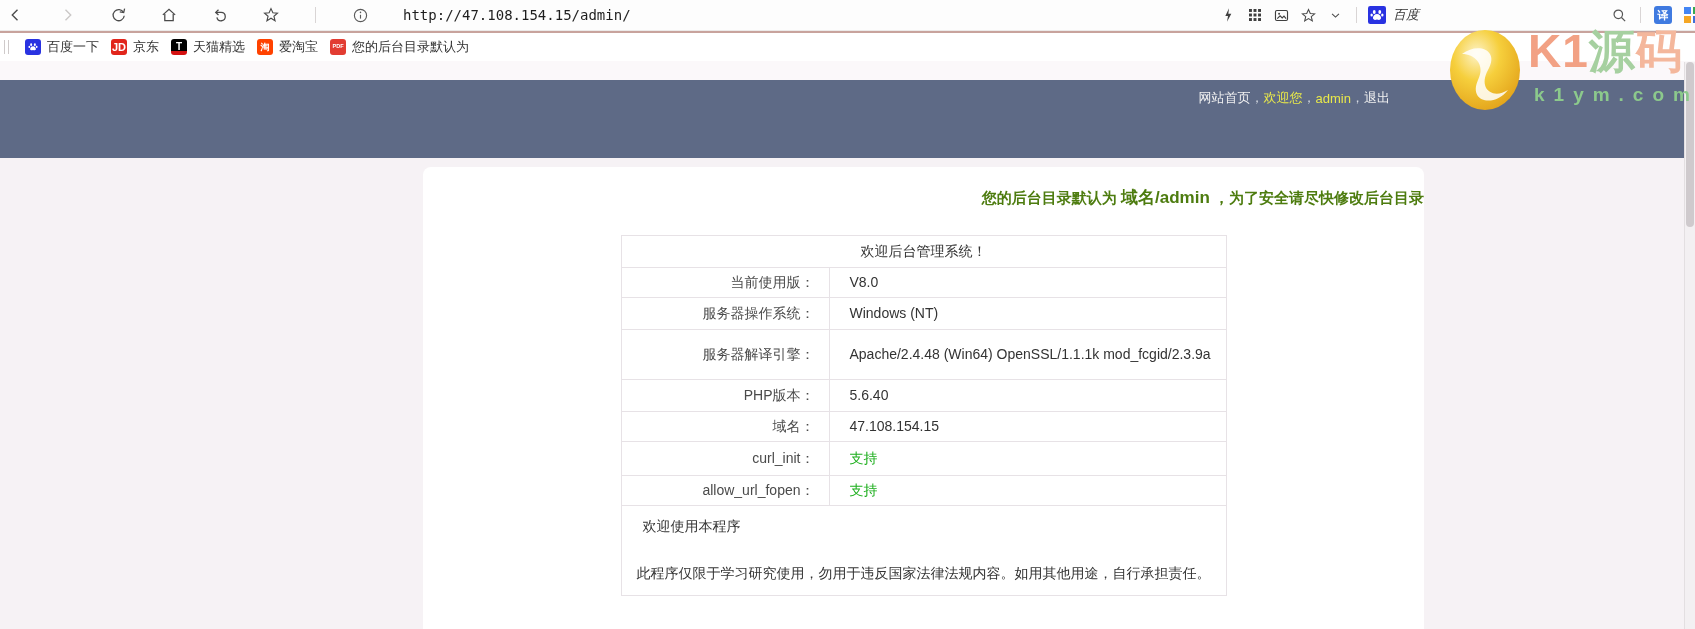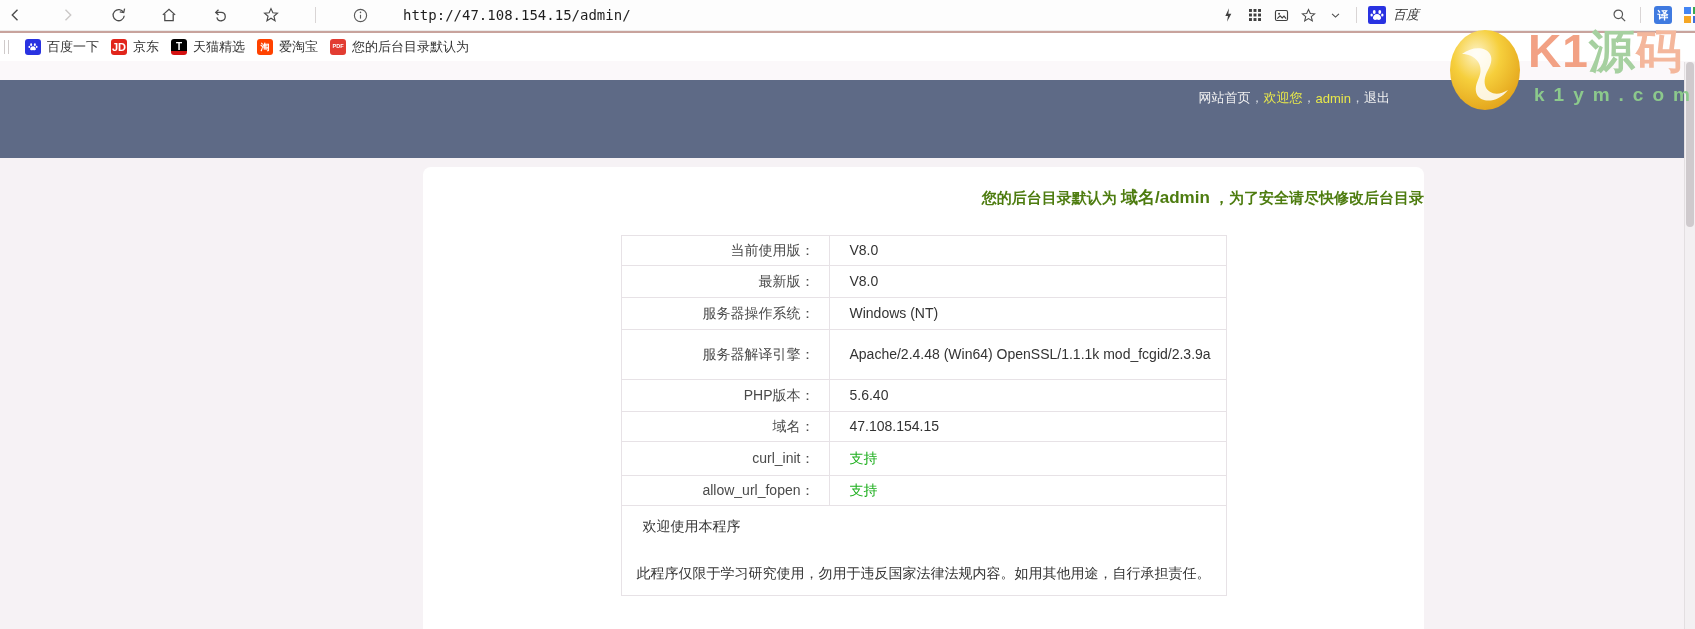--- a/index.html
+++ b/index.html
@@ -248,26 +248,25 @@
       <div class="tab active">首页</div>
       <div class="tab">设置</div>
     </div>
 </div>
 
 <div class="content">
   <div class="card">
     <p class="warning"><span>您的后台目录默认为 </span><b>域名/admin</b><span> ，为了安全请尽快修改后台目录</span></p>
     <table class="info-table">
       <tbody>
+          <tr>
+            <td colspan="2" class="title-cell">欢迎后台管理系统！</td>
+          </tr>
           <tr style="height: 30px;">
             <td class="cell-label">当前使用版：</td>
-            <td class="cell-value">V8.0</td>
-          </tr>
-          <tr style="height: 32px;">
-            <td class="cell-label">最新版：</td>
             <td class="cell-value">V8.0</td>
           </tr>
           <tr style="height: 32px;">
             <td class="cell-label">服务器操作系统：</td>
             <td class="cell-value">Windows (NT)</td>
           </tr>
           <tr style="height: 50px;">
             <td class="cell-label">服务器解译引擎：</td>
             <td class="cell-value">Apache/2.4.48 (Win64) OpenSSL/1.1.1k mod_fcgid/2.3.9a</td>
           </tr>

